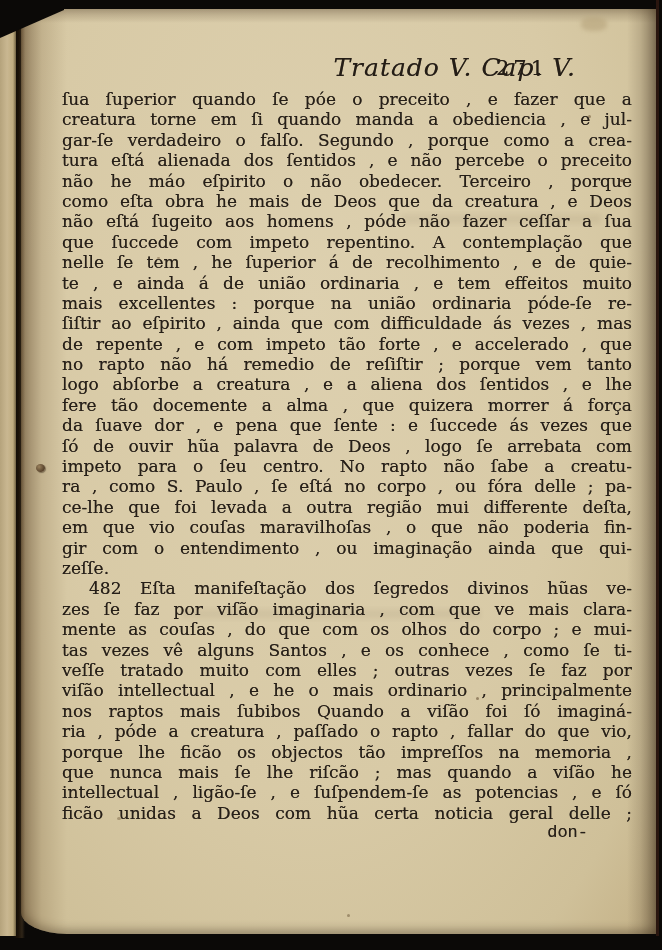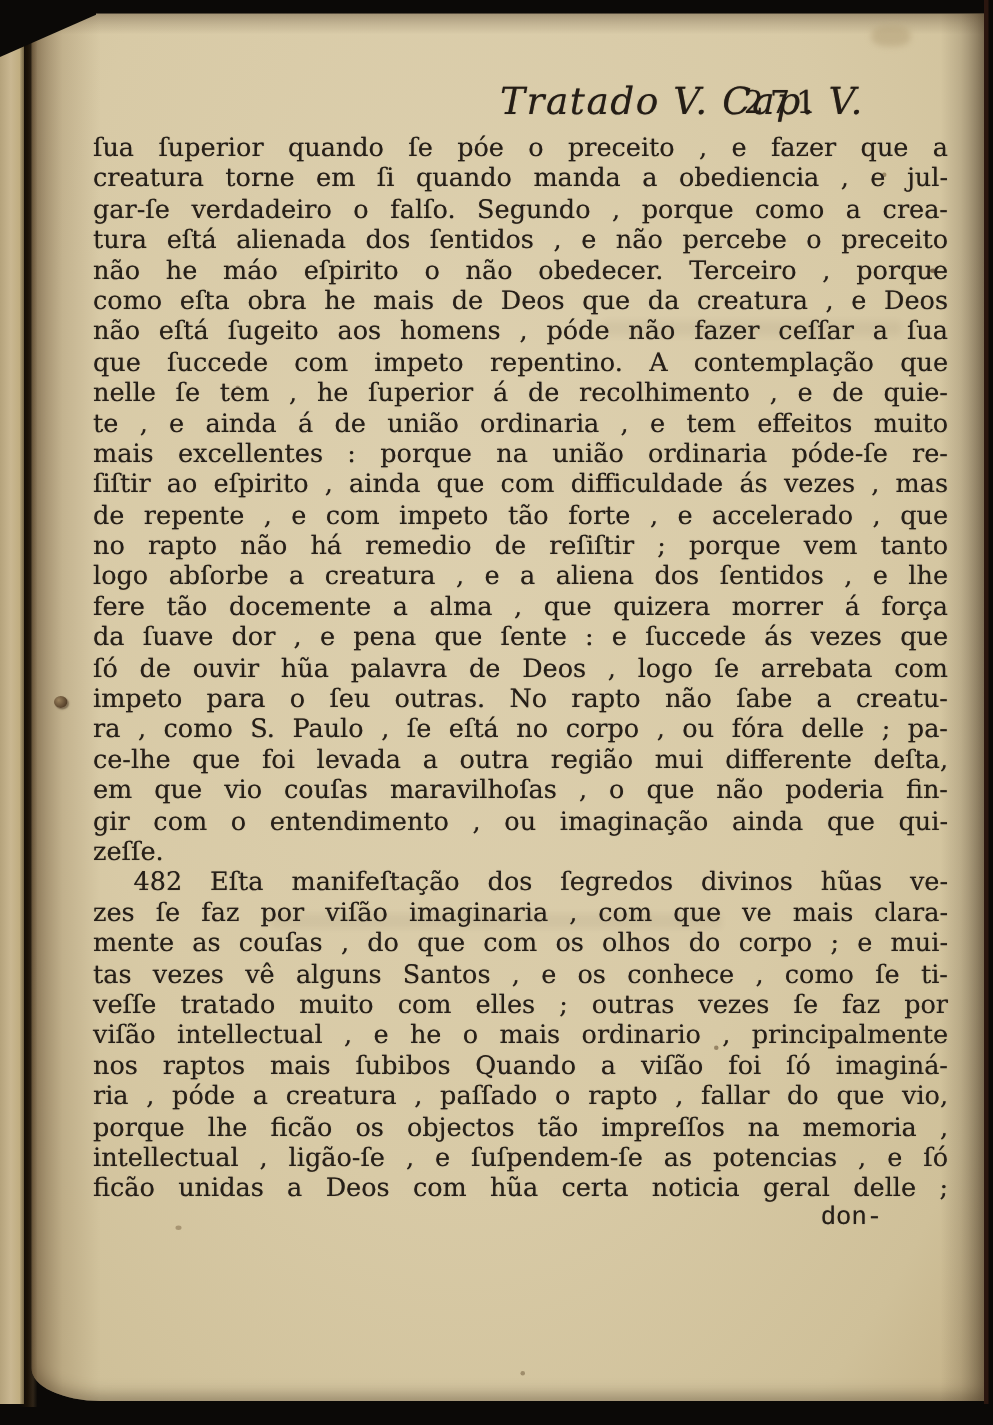--- a/index.html
+++ b/index.html
@@ -90,35 +90,36 @@
           <div class="line">nelle ſe tem , he ſuperior á de recolhimento , e de quie-</div>
           <div class="line">te , e ainda á de união ordinaria , e tem effeitos muito</div>
           <div class="line">mais excellentes : porque na união ordinaria póde-ſe re-</div>
           <div class="line">ſiſtir ao eſpirito , ainda que com difficuldade ás vezes , mas</div>
           <div class="line">de repente , e com impeto tão forte , e accelerado , que</div>
           <div class="line">no rapto não há remedio de reſiſtir ; porque vem tanto</div>
           <div class="line">logo abſorbe a creatura , e a aliena dos ſentidos , e lhe</div>
           <div class="line">fere tão docemente a alma , que quizera morrer á força</div>
           <div class="line">da ſuave dor , e pena que ſente : e ſuccede ás vezes que</div>
           <div class="line">ſó de ouvir hũa palavra de Deos , logo ſe arrebata com</div>
-          <div class="line">impeto para o ſeu outras. No rapto não ſabe a creatu-</div>
+          <div class="line">impeto para o ſeu centro. No rapto não ſabe a creatu-</div>
           <div class="line">ra , como S. Paulo , ſe eſtá no corpo , ou fóra delle ; pa-</div>
           <div class="line">ce-lhe que foi levada a outra região mui differente deſta,</div>
           <div class="line">em que vio couſas maravilhoſas , o que não poderia fin-</div>
           <div class="line">gir com o entendimento , ou imaginação ainda que qui-</div>
           <div class="line last">zeſſe.</div>
           <div class="line indent">482  Eſta manifeſtação dos ſegredos divinos hũas ve-</div>
           <div class="line">zes ſe faz por viſão imaginaria , com que ve mais clara-</div>
           <div class="line">mente as couſas , do que com os olhos do corpo ; e mui-</div>
           <div class="line">tas vezes vê alguns Santos , e os conhece , como ſe ti-</div>
           <div class="line">veſſe tratado muito com elles ; outras vezes ſe faz por</div>
           <div class="line">viſão intellectual , e he o mais ordinario , principalmente</div>
           <div class="line">nos raptos mais ſubibos Quando a viſão foi ſó imaginá-</div>
           <div class="line">ria , póde a creatura , paſſado o rapto , fallar do que vio,</div>
           <div class="line">porque lhe ficão os objectos tão impreſſos na memoria ,</div>
+          <div class="line">que nunca mais ſe lhe riſcão ; mas quando a viſão he</div>
           <div class="line">intellectual , ligão-ſe , e ſuſpendem-ſe as potencias , e ſó</div>
           <div class="line">ficão unidas a Deos com hũa certa noticia geral delle ;</div>
         </div>
       <div class="catchword-row">
         <span class="catchword">don-</span>
       </div>
     </div>
 
     <div class="speck s1"></div>
     <div class="speck s2"></div>

